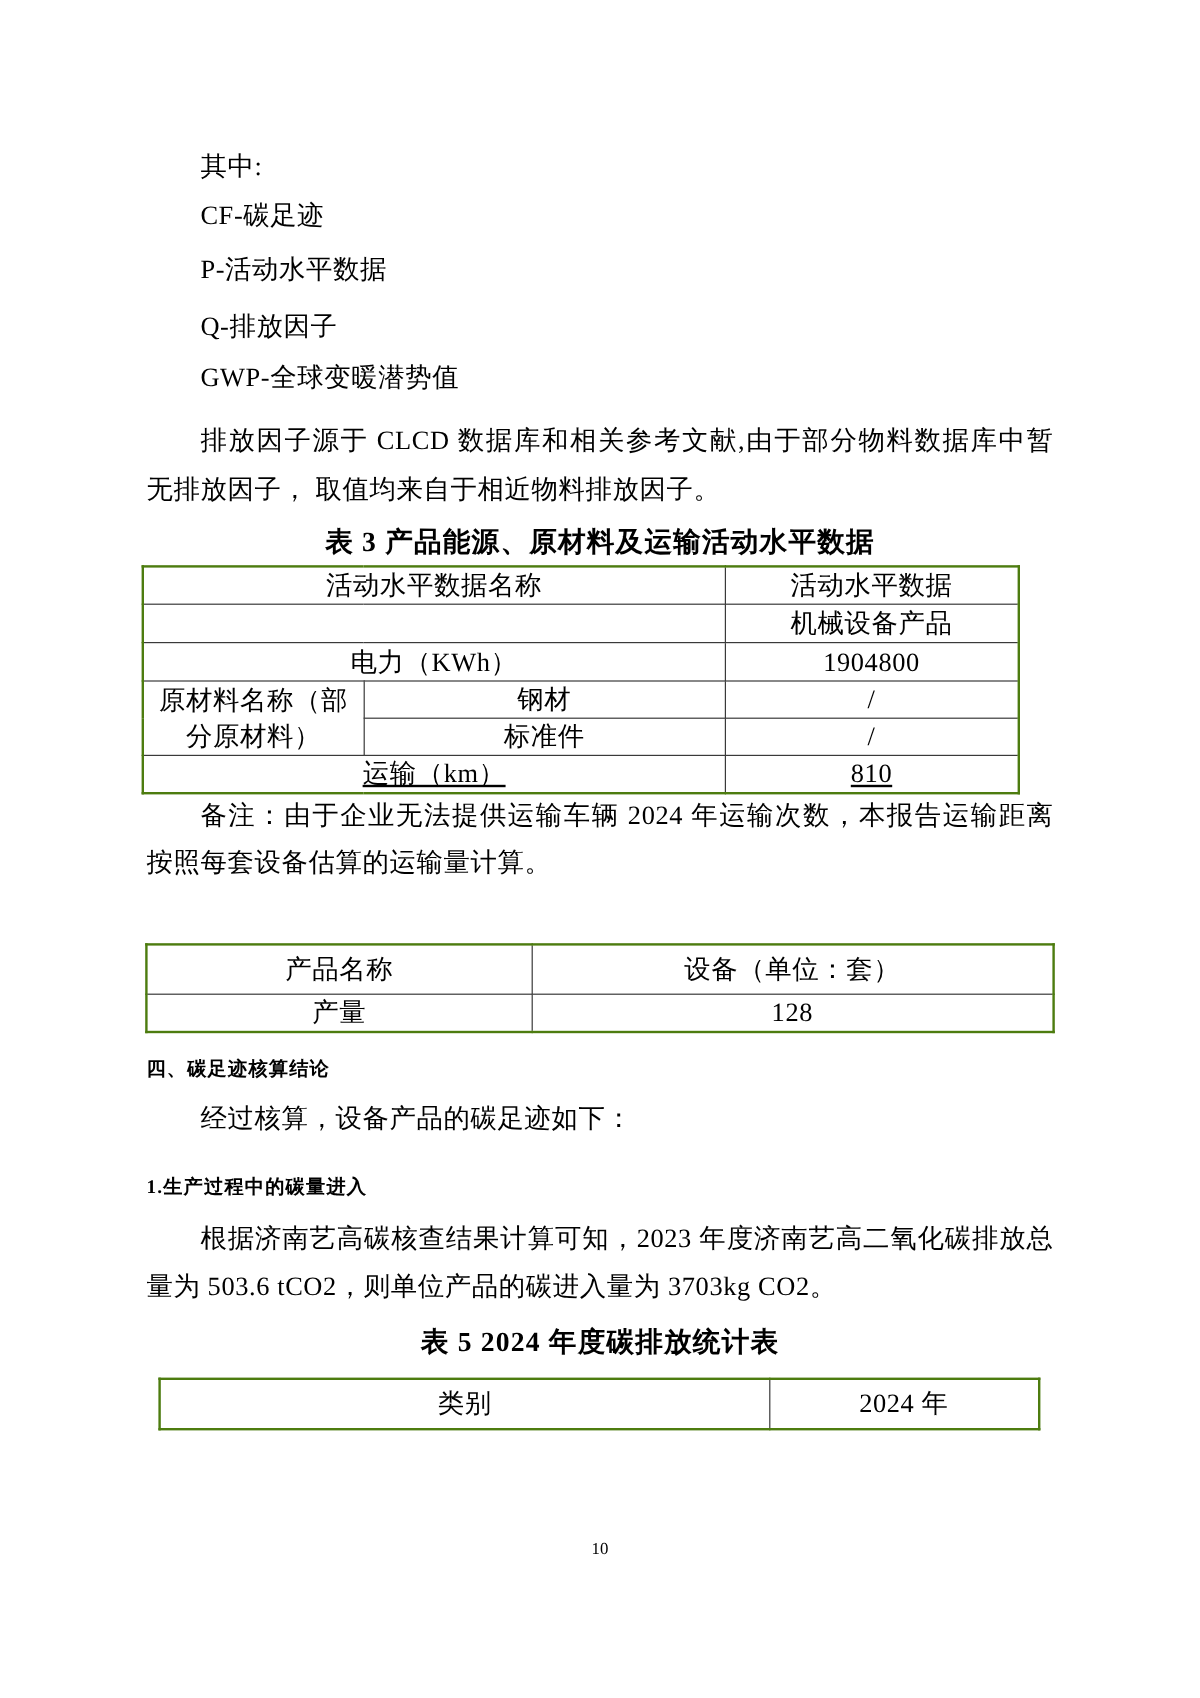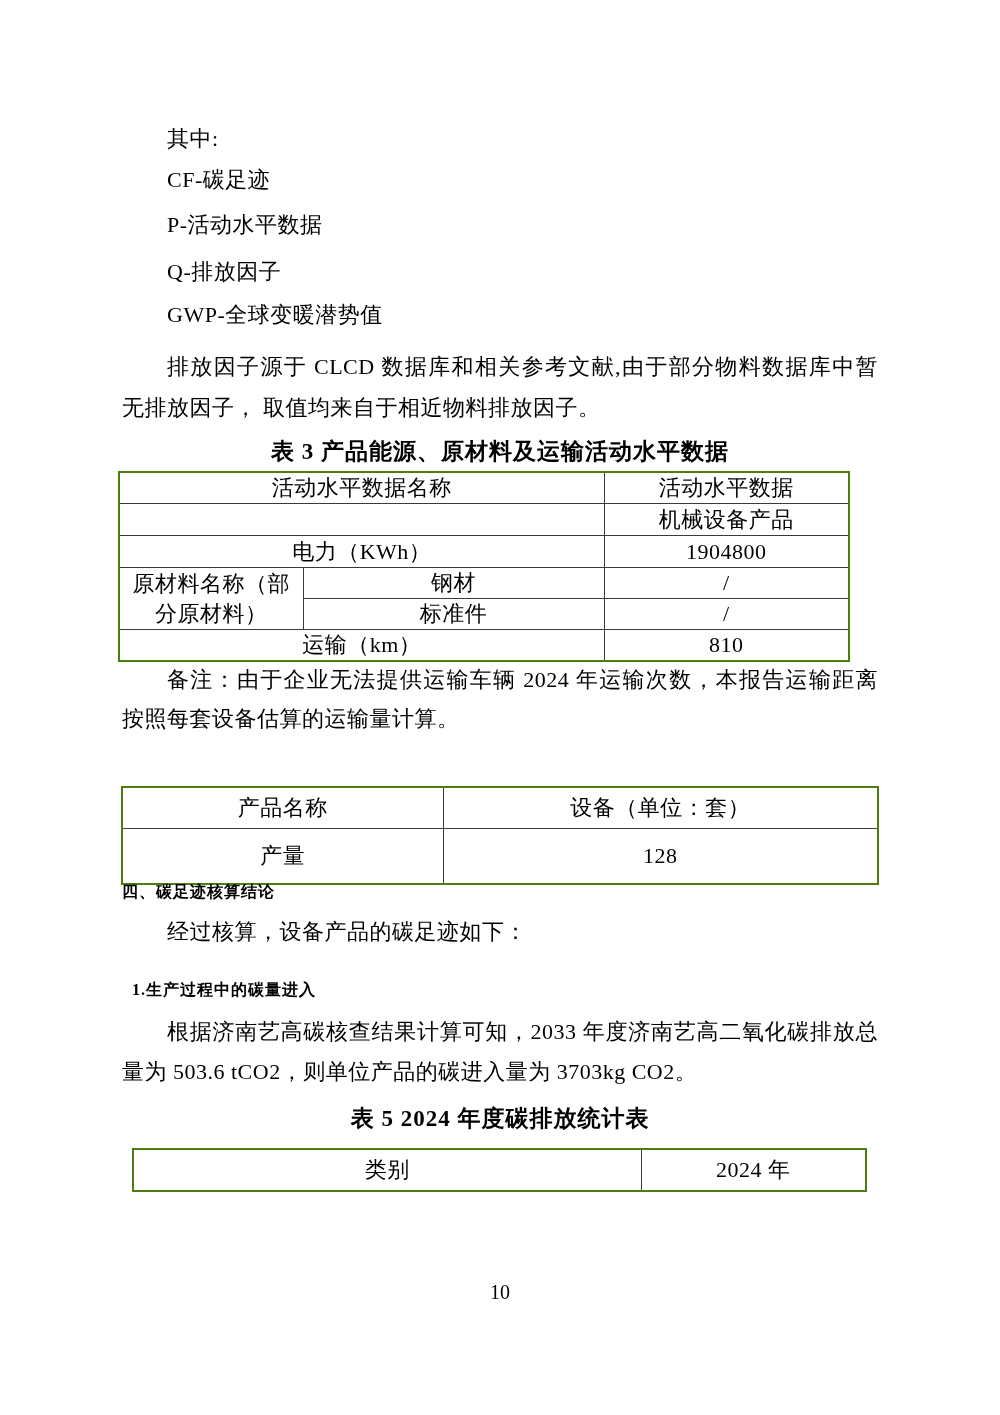--- a/index.html
+++ b/index.html
@@ -57,21 +57,21 @@
     font-size: 22px;
     letter-spacing: 0.5px;
     line-height: 30px;
     padding: 0 8px;
     overflow: hidden;
   }
   .page-number {
     left: 0;
     width: 1000px;
     text-align: center;
-    font-size: 20px;
+    font-size: 14px;
     line-height: 20px;
   }
 </style>
 </head>
 <body>
 
 <div class="page">
 
   <div class="abs body-line" style="left:167px; top:124px;">其中:</div>
   <div class="abs body-line" style="left:167px; top:165px;">CF-碳足迹</div>
@@ -105,53 +105,53 @@
       </tr>
       <tr style="height:31px;">
         <td rowspan="2">原材料名称（部分原材料）</td>
         <td>钢材</td>
         <td>/</td>
       </tr>
       <tr style="height:29px;">
         <td>标准件</td>
         <td>/</td>
       </tr>
-      <tr style="height:29px;">
+      <tr style="height:29px;text-decoration:underline;">
         <td colspan="2">运输（km）</td>
         <td>810</td>
       </tr>
     </tbody>
   </table>
 
   <div class="abs body-line justify-line" style="left:167px; top:665px; width:711px;">备注：由于企业无法提供运输车辆 2024 年运输次数，本报告运输距离</div>
   <div class="abs body-line" style="left:122px; top:704px;">按照每套设备估算的运输量计算。</div>
 
 
   <table class="doc-table" style="left:121px; top:786px; width:756px;">
     <colgroup>
       <col style="width:321px;">
       <col style="width:435px;">
     </colgroup>
     <tbody>
       <tr style="height:41px;">
         <td>产品名称</td>
         <td>设备（单位：套）</td>
       </tr>
-      <tr style="height:56px;">
+      <tr style="height:32px;">
         <td>产量</td>
         <td>128</td>
       </tr>
     </tbody>
   </table>
 
   <div class="abs section-heading" style="left:122px; top:877px;">四、碳足迹核算结论</div>
   <div class="abs body-line" style="left:167px; top:917px;">经过核算，设备产品的碳足迹如下：</div>
 
-  <div class="abs section-heading" style="left:132px; top:975px;">1.生产过程中的碳量进入</div>
-  <div class="abs body-line justify-line" style="left:167px; top:1017px; width:711px;">根据济南艺高碳核查结果计算可知，2033 年度济南艺高二氧化碳排放总</div>
+  <div class="abs section-heading" style="left:122px; top:975px;">1.生产过程中的碳量进入</div>
+  <div class="abs body-line justify-line" style="left:167px; top:1017px; width:711px;">根据济南艺高碳核查结果计算可知，2023 年度济南艺高二氧化碳排放总</div>
   <div class="abs body-line" style="left:122px; top:1057px;">量为 503.6 tCO2，则单位产品的碳进入量为 3703kg CO2。</div>
 
   <div class="abs table-title" style="top:1105px;">表 5 2024 年度碳排放统计表</div>
 
   <table class="doc-table" style="left:132px; top:1148px; width:733px;">
     <colgroup>
       <col style="width:508px;">
       <col style="width:225px;">
     </colgroup>
     <tbody>

